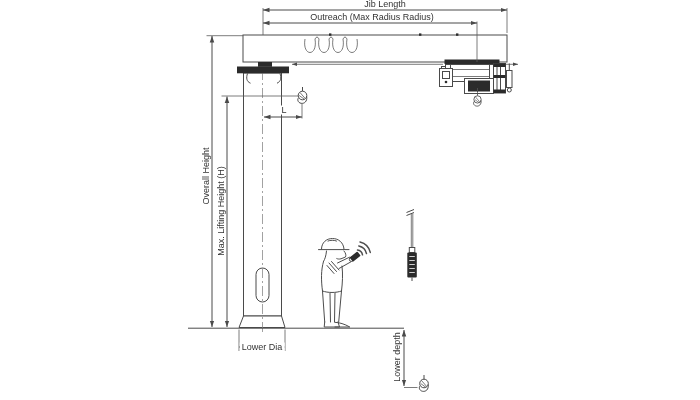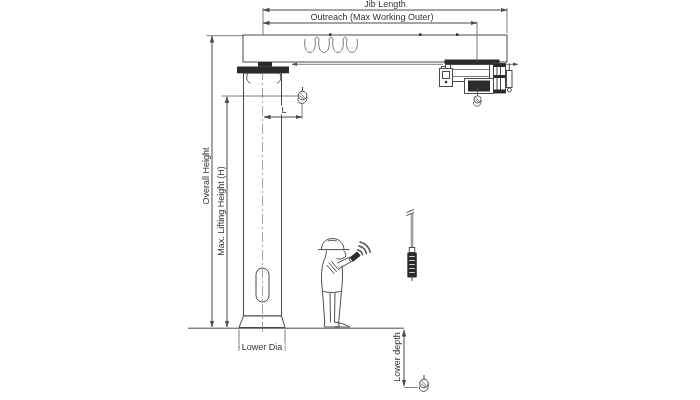--- a/index.html
+++ b/index.html
@@ -154,19 +154,19 @@
       <line x1="263" y1="23" x2="477" y2="23" class="ln" marker-start="url(#arr)" marker-end="url(#arr)"></line>
       <line x1="212" y1="36" x2="212" y2="327" class="ln" marker-start="url(#arr)" marker-end="url(#arr)"></line>
       <line x1="227" y1="96.5" x2="227" y2="327" class="ln" marker-start="url(#arr)" marker-end="url(#arr)"></line>
       <line x1="264" y1="117" x2="302" y2="117" class="ln" marker-start="url(#arr)" marker-end="url(#arr)"></line>
       <line x1="239" y1="347" x2="285" y2="347" class="ln" marker-start="url(#arr)" marker-end="url(#arr)"></line>
       <line x1="404" y1="330" x2="404" y2="386" class="ln" marker-start="url(#arr)" marker-end="url(#arr)"></line>
     </g>
   </svg>
 
   <div class="dim-label" style="left:385px;top:4px;">Jib Length</div>
-  <div class="dim-label" style="left:372px;top:17px;">Outreach (Max Working Outer)</div>
+  <div class="dim-label" style="left:372px;top:17px;">Outreach (Max Radius Radius)</div>
   <div class="dim-label vert" style="left:206px;top:176px;">Overall Height</div>
   <div class="dim-label vert" style="left:221px;top:211px;">Max. Lifting Height (H)</div>
   <div class="dim-label" style="left:284px;top:110px;">L</div>
   <div class="dim-label" style="left:262px;top:347px;">Lower Dia</div>
   <div class="dim-label vert" style="left:397px;top:357px;">Lower depth</div>
 </div>
 
 </body></html>

